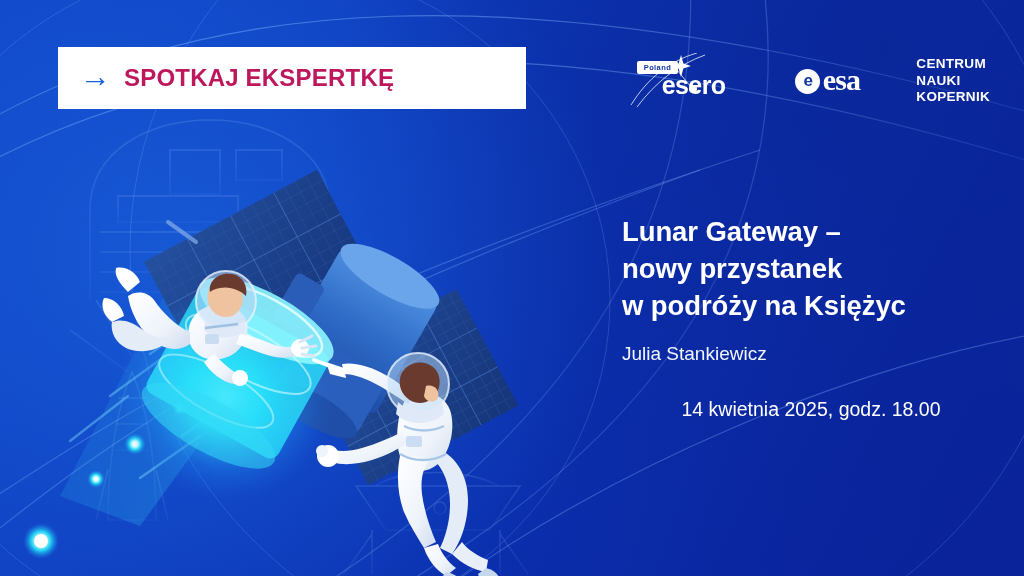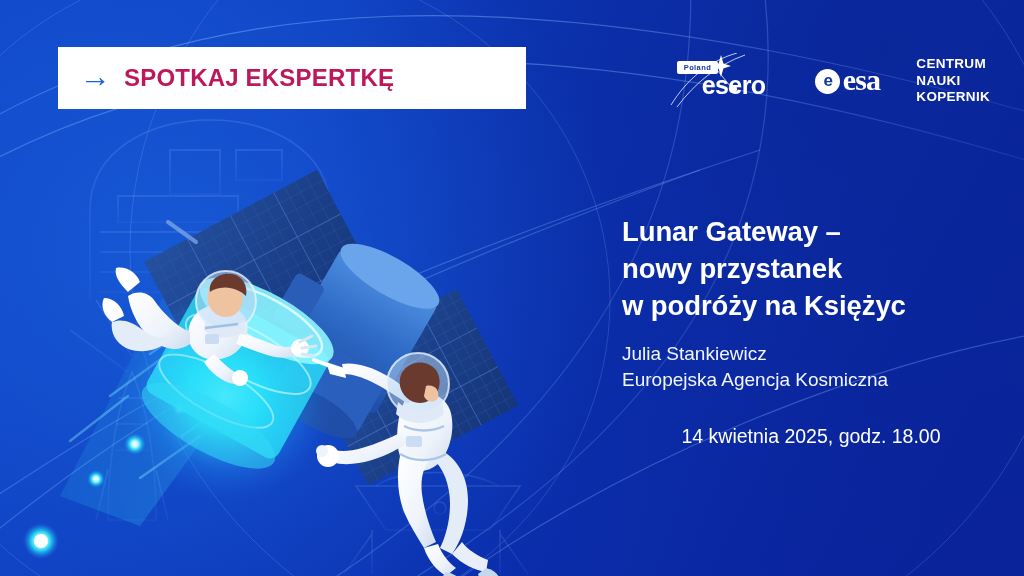--- a/index.html
+++ b/index.html
@@ -45,21 +45,21 @@
     font-size:24px;
     font-weight:bold;
     letter-spacing:.2px;
     white-space:nowrap;
   }
 
   
   .logos{
     position:absolute; right:34px; top:52px;
     height:58px;
-    display:flex; align-items:center; gap:36px;
+    display:flex; align-items:center; gap:56px;
   }
   .logo{ position:relative; height:58px; display:flex; align-items:center; }
 
   
   .esero{ width:110px; height:56px; position:relative; }
   .esero-badge{
     position:absolute; left:8px; top:8px;
     background:#ffffff; color:#12379f;
     font-size:7.5px; font-weight:bold; letter-spacing:.4px;
     padding:2px 7px 2px 7px;
@@ -403,18 +403,17 @@
   </div>
 
   <div class="right-col">
     <div class="title">
       <div>Lunar Gateway –</div>
       <div>nowy przystanek</div>
       <div>w podróży na Księżyc</div>
     </div>
     <div class="speaker">
       <div>Julia Stankiewicz</div>
-      <div>Europejska Agencja Kosmiczna</div>
     </div>
     <div class="datetime">14 kwietnia 2025, godz. 18.00</div>
   </div>
 
 </div>
 
 </body></html>

